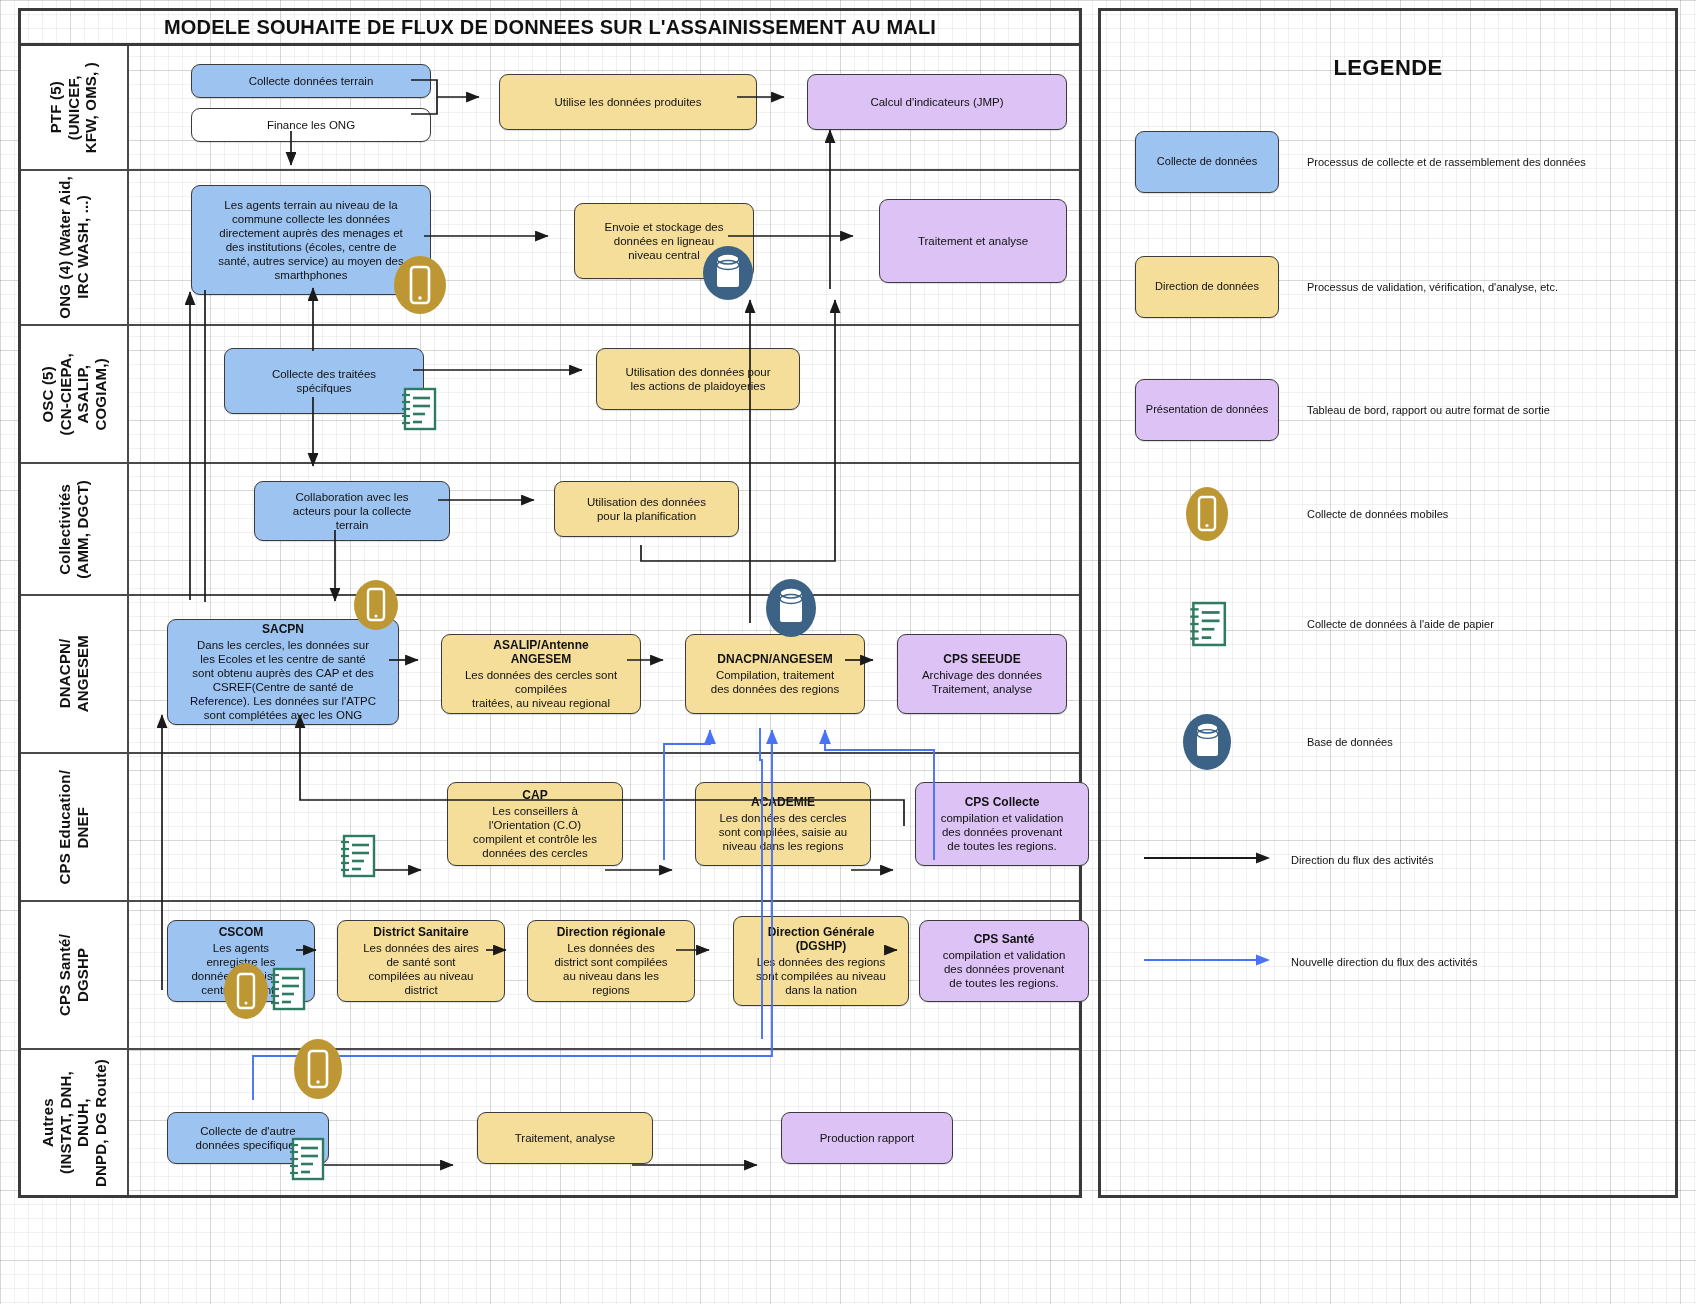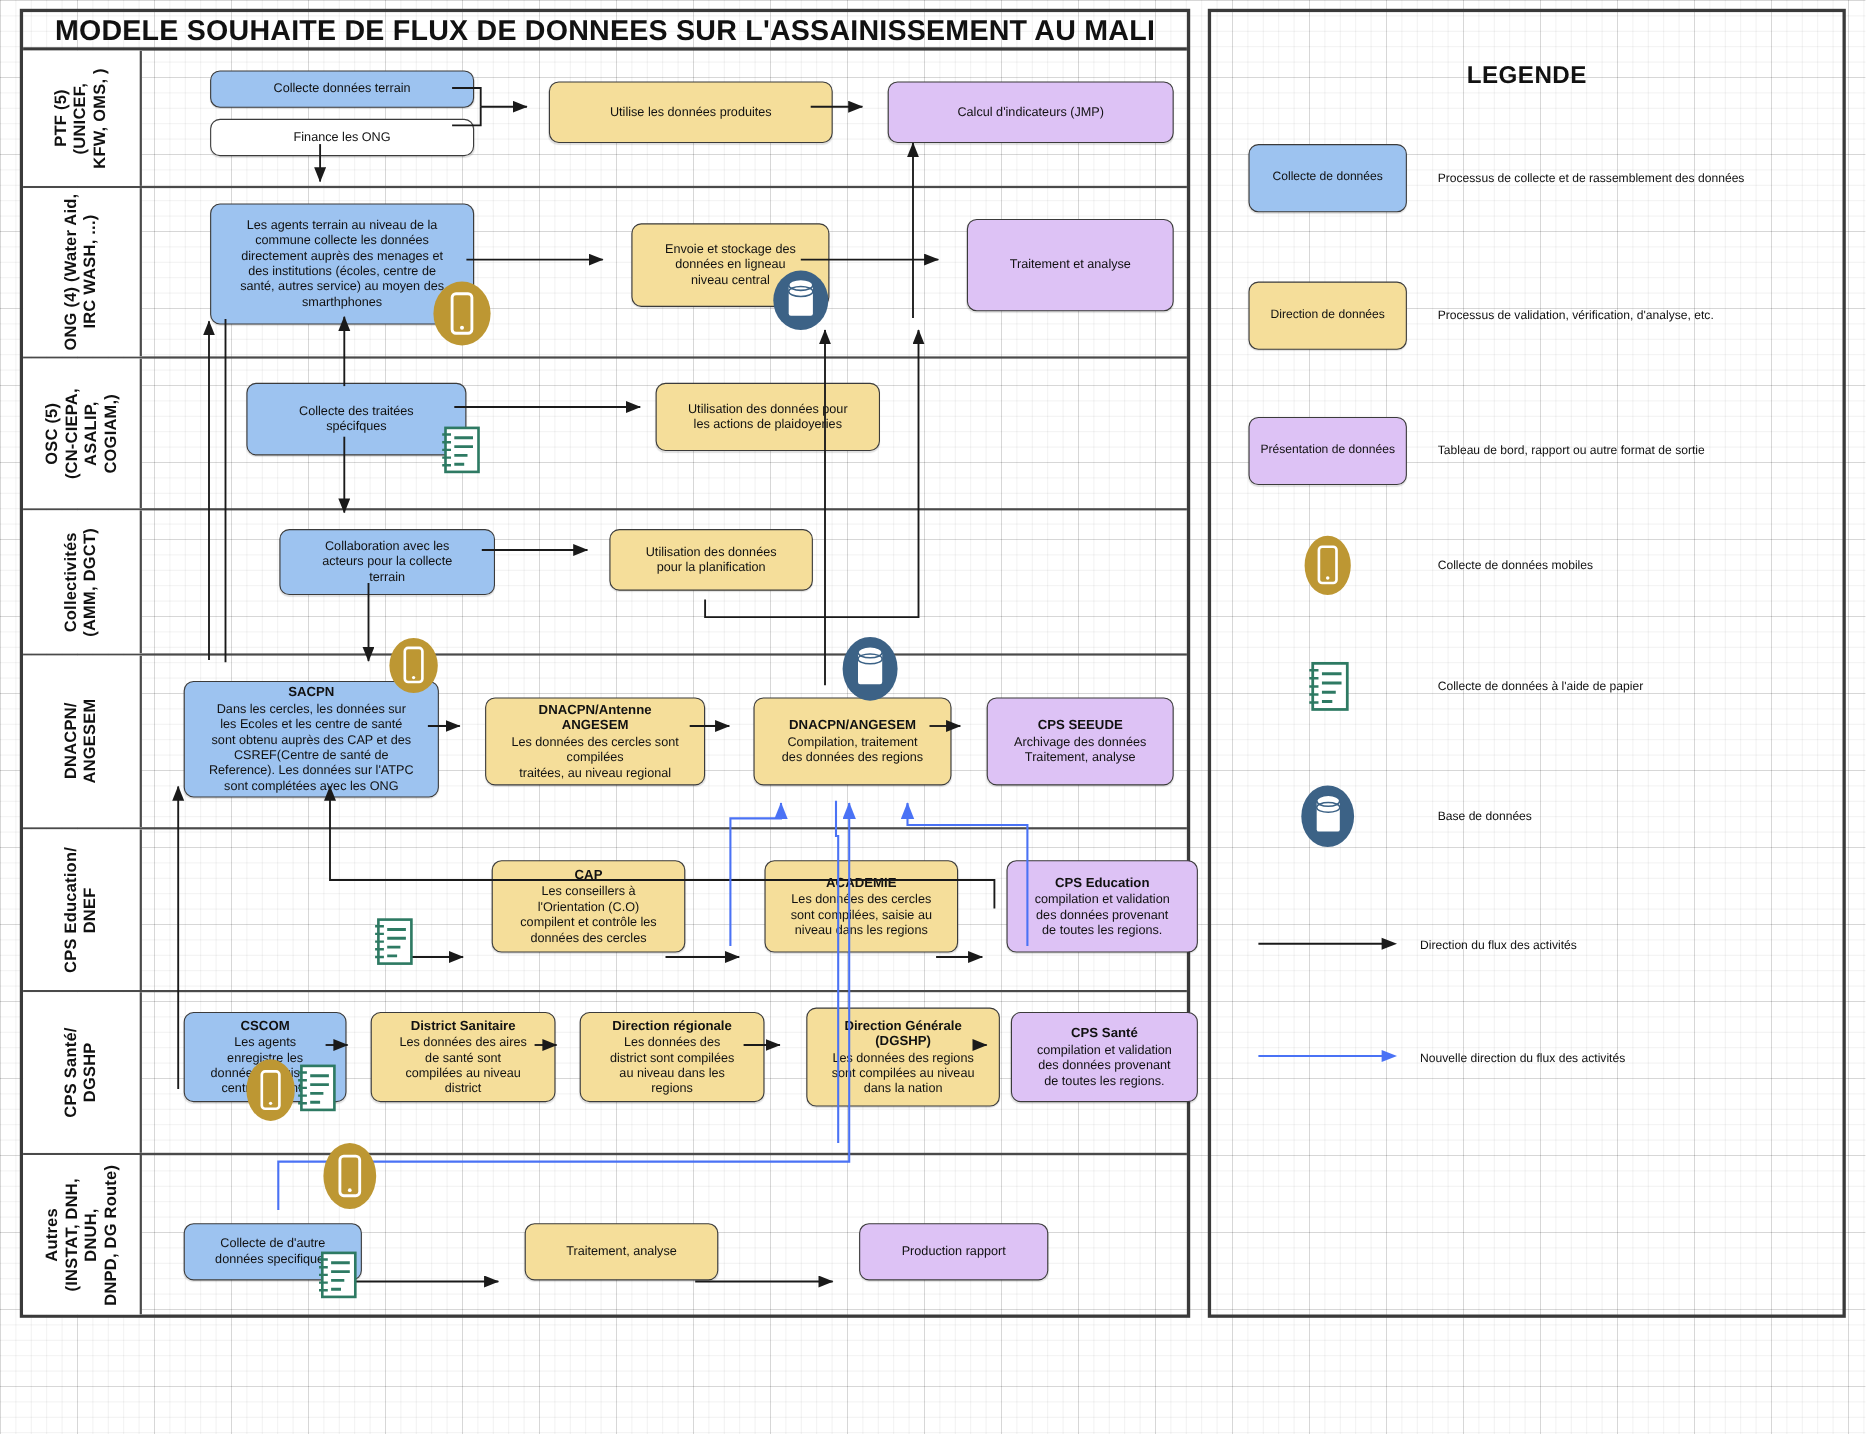--- a/index.html
+++ b/index.html
@@ -28,21 +28,21 @@
     position:absolute;left:1098px;top:8px;width:580px;height:1190px;
     border:3px solid #3a3a3a;box-sizing:border-box;background:transparent;
   }
   
   #title-strip{
     position:absolute;left:0;top:0;width:100%;height:35px;
     border-bottom:3px solid #3a3a3a;box-sizing:border-box;
     display:flex;align-items:center;justify-content:center;
   }
   #title-strip .t{
-    font-weight:bold;font-size:26px;letter-spacing:.2px;color:#111;
+    font-weight:bold;font-size:20px;letter-spacing:.2px;color:#111;
     white-space:nowrap;
   }
   
   .lane{position:absolute;left:0;width:100%;box-sizing:border-box;
         border-bottom:2.5px solid #4a4a4a;}
   .lane:last-of-type{border-bottom:none;}
   .lane-label{
     position:absolute;left:0;top:0;height:100%;width:108px;
     border-right:2.5px solid #4a4a4a;box-sizing:border-box;
     display:flex;align-items:center;justify-content:center;
@@ -184,21 +184,21 @@
     </div>
     <div class="lane-body">
       <div class="node collect" style="left:38px;top:23px;width:232px;height:106px;">
         <div class="inner">
           <b>SACPN</b>
           <span>Dans les cercles, les données sur les Ecoles et les centre de santé sont obtenu auprès des CAP et des CSREF(Centre de santé de Reference). Les données sur l'ATPC sont complétées avec les ONG</span>
         </div>
       </div>
       <div class="node process" style="left:312px;top:38px;width:200px;height:80px;">
         <div class="inner">
-          <b>DNACPN/Antenne ANGESEM</b>
+          <b>ASALIP/Antenne ANGESEM</b>
           <span style="white-space:pre-line;">Les données des cercles sont compilées
 traitées, au niveau regional</span>
         </div>
       </div>
       <div class="node process" style="left:556px;top:38px;width:180px;height:80px;">
         <div class="inner">
           <b>DNACPN/ANGESEM</b>
           <span>Compilation, traitement des données des regions</span>
         </div>
       </div>
@@ -224,21 +224,21 @@
         </div>
       </div>
       <div class="node process" style="left:566px;top:28px;width:176px;height:84px;">
         <div class="inner">
           <b>ACADEMIE</b>
           <span>Les données des cercles sont compilées, saisie au niveau dans les regions</span>
         </div>
       </div>
       <div class="node present" style="left:786px;top:28px;width:174px;height:84px;">
         <div class="inner">
-          <b>CPS Education</b>
+          <b>CPS Collecte</b>
           <span>compilation et validation des données provenant de toutes les regions.</span>
         </div>
       </div>
     </div>
   </div>
 
   <div class="lane" style="top:891px;height:148px;">
     <div class="lane-label">
       <span>CPS Santé/
 DGSHP</span>

